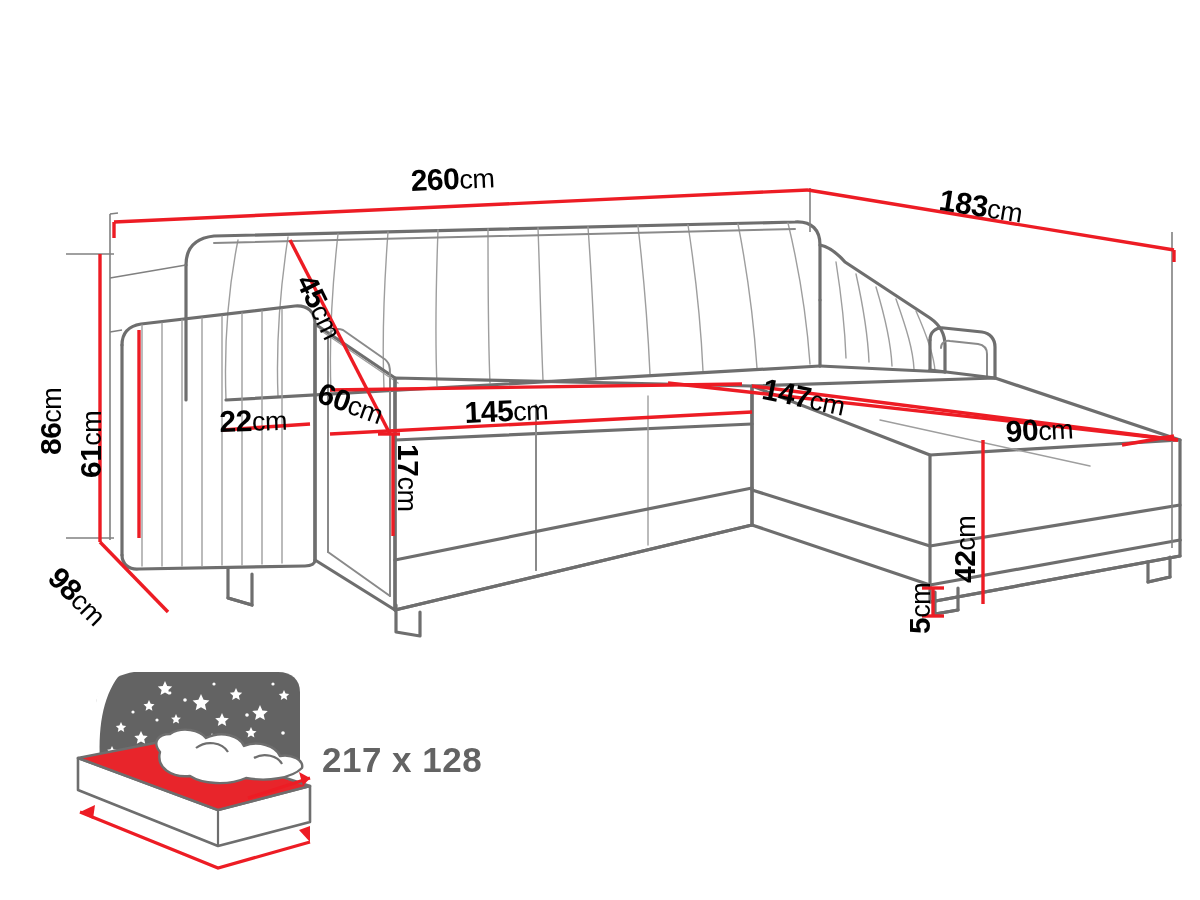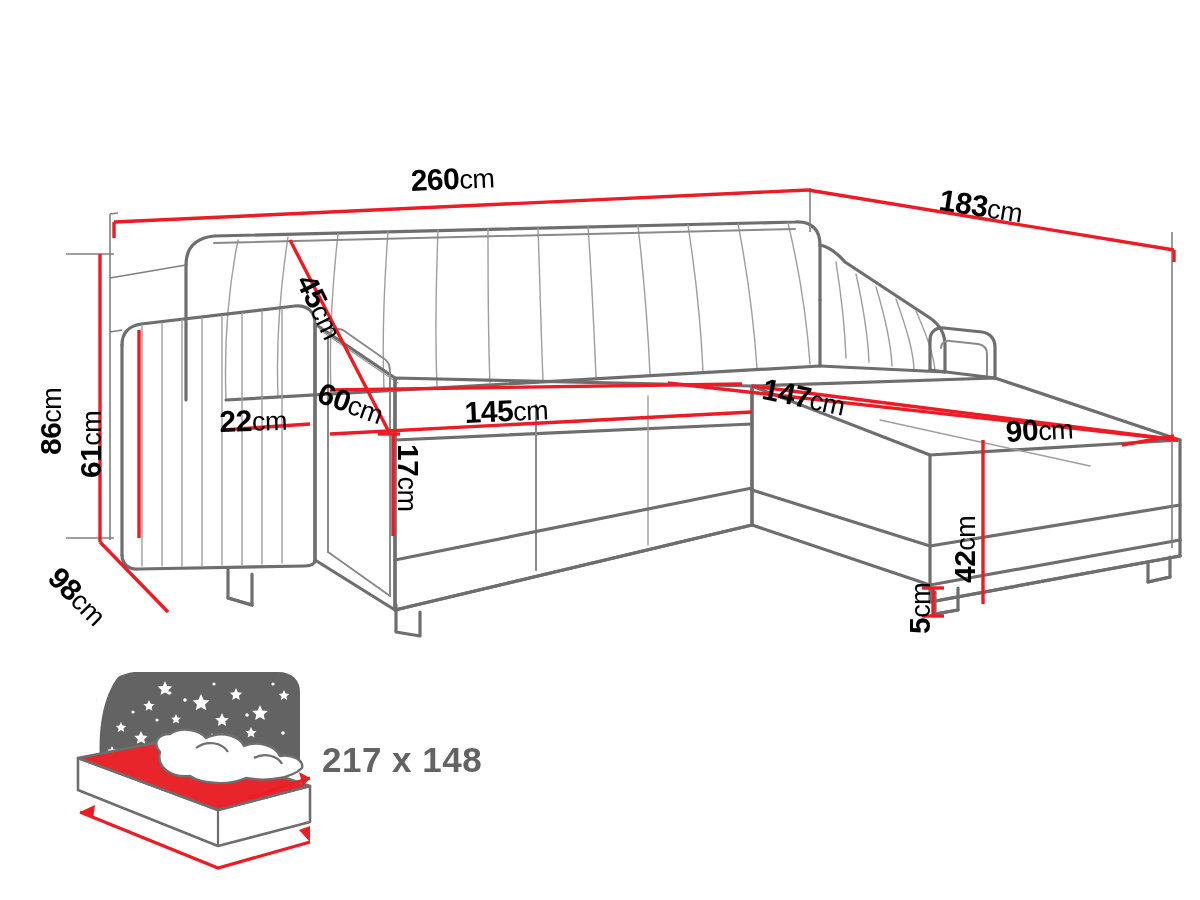--- a/index.html
+++ b/index.html
@@ -331,15 +331,15 @@
   </div>
 
   <div class="dim-label" style="left:950px; top:583px; transform: rotate(-90deg); transform-origin: left top;">
     <span class="num">42</span><span class="unit">cm</span>
   </div>
 
   <div class="dim-label" style="left:905px; top:634px; transform: rotate(-90deg); transform-origin: left top;">
     <span class="num">5</span><span class="unit">cm</span>
   </div>
 
-  <div class="bed-size-label" style="left:322px; top:740px;">217 x 148</div>
+  <div class="bed-size-label" style="left:322px; top:740px;">217 x 128</div>
 
 </div>
 
 </body></html>

